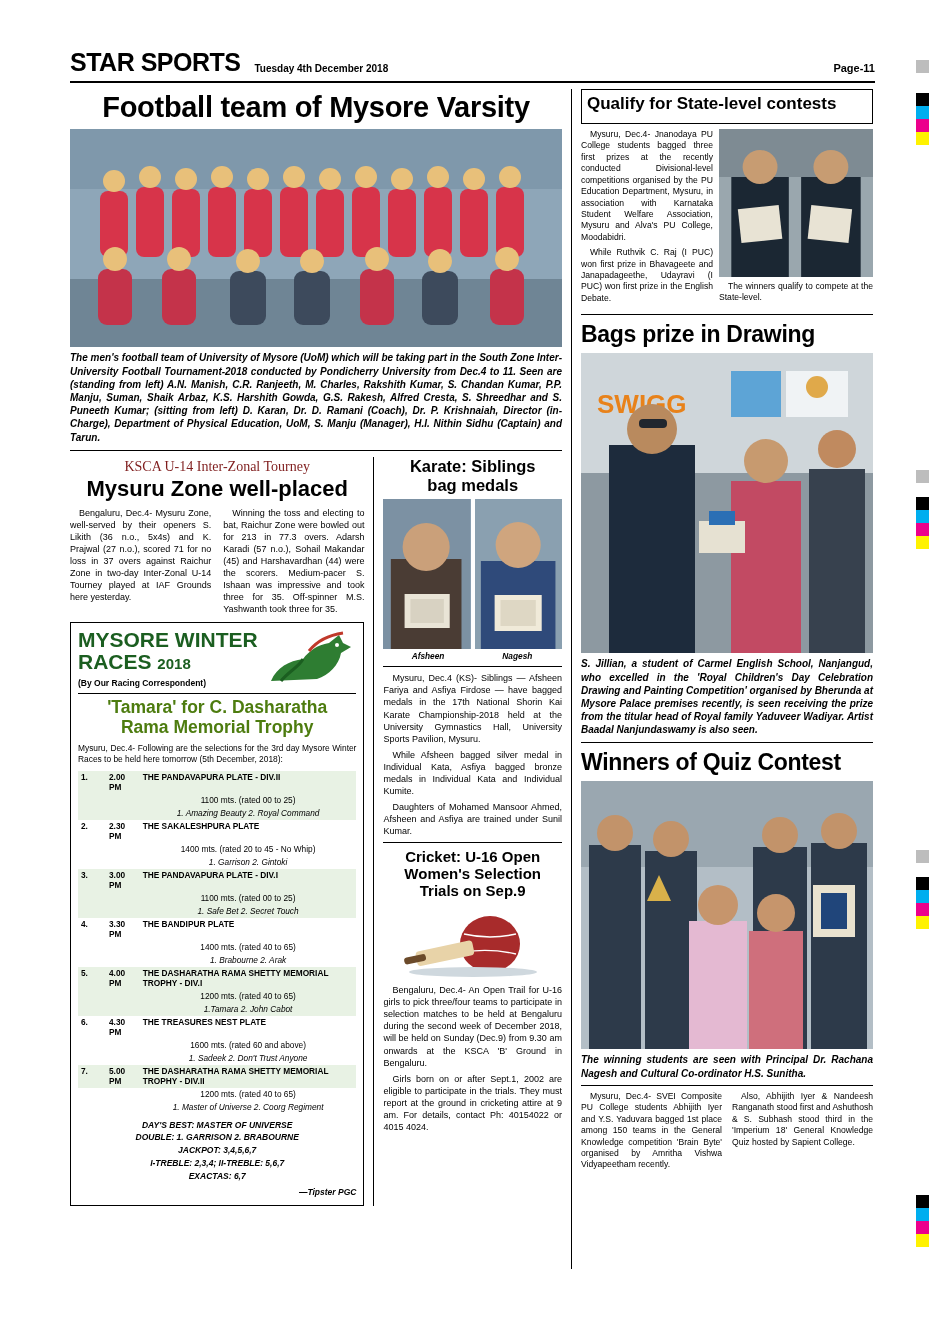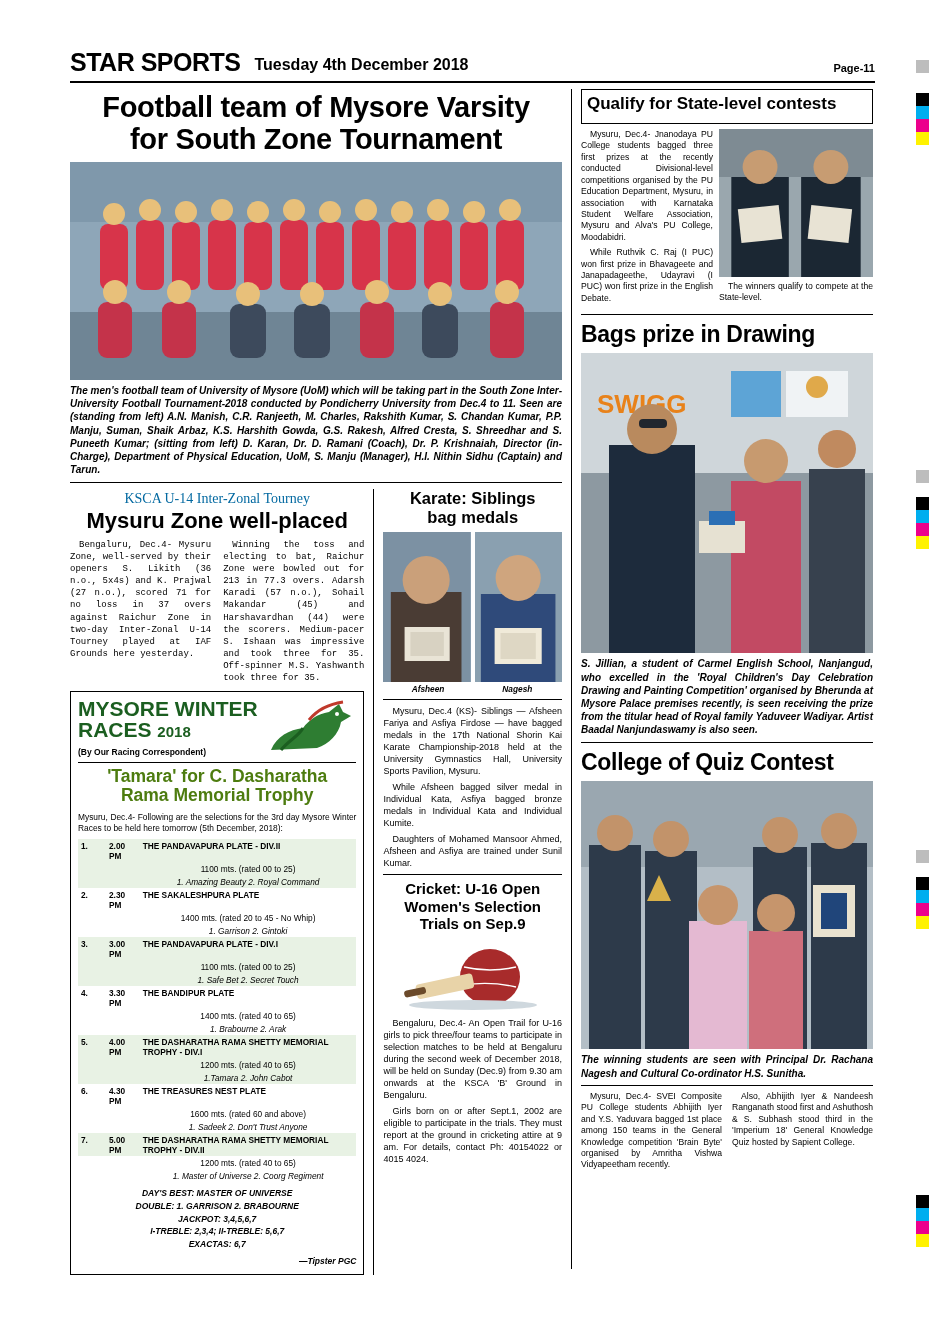--- a/index.html
+++ b/index.html
@@ -21,21 +21,21 @@
   .masthead{
     display:flex;align-items:flex-end;
     border-bottom:2.5px solid #000;
     padding-bottom:4px;
   }
   .masthead-title{
     font-size:25px;font-weight:bold;letter-spacing:-0.5px;
     font-family:"Liberation Sans",sans-serif;
   }
   .masthead-date{
-    font-size:16px;font-weight:bold;margin-left:14px;margin-bottom:3px;
+    font-size:10px;font-weight:bold;margin-left:14px;margin-bottom:3px;
   }
   .masthead-page{
     margin-left:auto;font-size:11px;font-weight:bold;margin-bottom:3px;
   }
   
   .content{
     display:flex;
     margin-top:6px;
     height:1180px;
   }
@@ -52,26 +52,26 @@
   }
   .cap{
     font-size:10px;font-style:italic;font-weight:bold;line-height:1.32;
     text-align:justify;margin-top:4px;
   }
   .rule{border-top:1px solid #000;margin:6px 0;}
   .rule-thin{border-top:0.7px solid #000;margin:5px 0;}
 
   .kicker{
     text-align:center;font-family:"Liberation Serif",serif;
-    color:#0369a1;font-size:14px;margin:2px 0 1px;
+    color:#7f1d1d;font-size:14px;margin:2px 0 1px;
   }
   h2.sub{
     font-size:22px;font-weight:bold;text-align:center;margin:0 0 5px;
   }
-  .cols2{column-count:2;column-gap:12px;font-family:Liberation Mono, monospace;}
+  .cols2{column-count:2;column-gap:12px;}
   p.body{
     font-size:9px;line-height:1.34;text-align:justify;margin:0 0 4px;
     text-indent:9px;
   }
 
   
   .races{
     border:1.6px solid #000;margin-top:7px;padding:6px 7px 8px;position:relative;
   }
   .races-title{
@@ -157,21 +157,20 @@
     <div class="masthead-date">Tuesday 4th December 2018</div>
     <div class="masthead-page">Page-11</div>
   </div>
 
   <div class="content">
 
     <div class="left-col">
 
       <h1 class="headline">
         <span>Football team of Mysore Varsity</span><br>
-        <span>for South Zone Tournament</span>
       </h1>
 
       <div class="photo" style="height:218px;background:linear-gradient(#b9c9d6,#9db0c0);">
         <svg width="100%" height="218" viewBox="0 0 492 218" preserveAspectRatio="none">
           <rect width="492" height="218" fill="#8ea6b8"></rect>
           <rect y="0" width="492" height="60" fill="#7f98ab"></rect>
           <rect y="150" width="492" height="68" fill="#6f8595"></rect>
           <g fill="#d7344a">
             <rect x="30" y="62" width="28" height="66" rx="8"></rect>
               <rect x="66" y="58" width="28" height="70" rx="8"></rect>
@@ -493,21 +492,21 @@
           <rect x="228" y="116" width="56" height="184" fill="#37414e"></rect>
           <circle cx="256" cy="96" r="19" fill="#c08a5f"></circle>
           <rect x="118" y="168" width="46" height="32" fill="#e6e1d2"></rect>
           <rect x="128" y="158" width="26" height="14" fill="#2b6fb5"></rect>
         </svg>
       </div>
       <div class="cap">S. Jillian, a student of Carmel English School, Nanjangud, who excelled in the 'Royal Children's Day Celebration Drawing and Painting Competition' organised by Bherunda at Mysore Palace premises recently, is seen receiving the prize from the titular head of Royal family Yaduveer Wadiyar. Artist Baadal Nanjundaswamy is also seen.</div>
 
       <div class="rule"></div>
 
-      <h2 class="r-big">College of Quiz Contest</h2>
+      <h2 class="r-big">Winners of Quiz Contest</h2>
       <div class="photo" style="height:268px">
         <svg width="100%" height="268" viewBox="0 0 292 268" preserveAspectRatio="none">
           <rect width="292" height="268" fill="#b3bec6"></rect>
           <rect x="0" y="0" width="292" height="86" fill="#9aa7b0"></rect>
           <rect x="8" y="64" width="52" height="204" fill="#2d3a4a"></rect>
           <rect x="64" y="70" width="52" height="198" fill="#2d3a4a"></rect>
           <rect x="172" y="66" width="54" height="202" fill="#2d3a4a"></rect>
           <rect x="230" y="62" width="56" height="206" fill="#2d3a4a"></rect>
           <circle cx="34" cy="52" r="18" fill="#c2936a"></circle>
           <circle cx="90" cy="58" r="18" fill="#c2936a"></circle>

